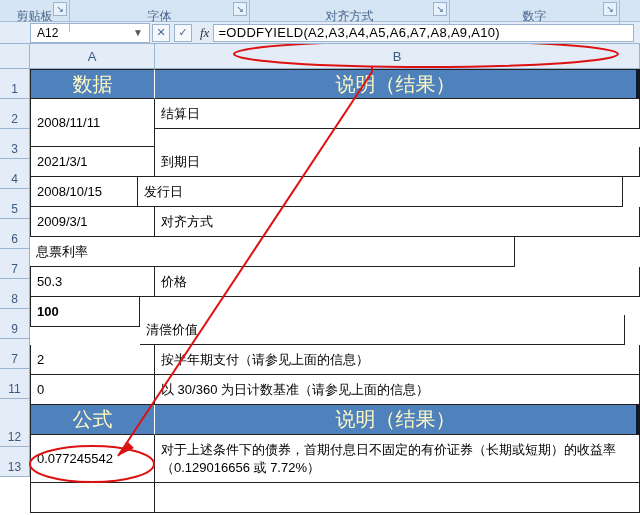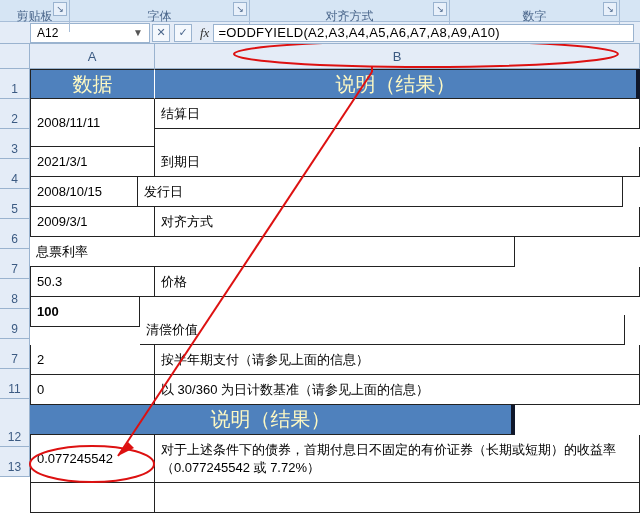--- a/index.html
+++ b/index.html
@@ -262,25 +262,26 @@
       </div>
       <div class="grow">
         <div class="cell col-a" style="width: 125px; height: 30px;">2</div>
         <div class="cell" style="width: 485px; height: 30px;">按半年期支付（请参见上面的信息）</div>
       </div>
       <div class="grow">
         <div class="cell col-a" style="width: 125px; height: 30px;">0</div>
         <div class="cell" style="width: 485px; height: 30px;">以 30/360 为日计数基准（请参见上面的信息）</div>
       </div>
       <div class="grow">
+        <div class="cell col-a header-cell" style="width: 125px; height: 30px;">公式</div>
         <div class="cell header-cell last" style="width: 485px; height: 30px;">说明（结果）</div>
       </div>
       <div class="grow">
         <div class="cell col-a" style="width: 125px; height: 48px;">0.077245542</div>
-        <div class="cell" style="width: 485px; height: 48px; white-space: normal; line-height: 1.35;">对于上述条件下的债券，首期付息日不固定的有价证券（长期或短期）的收益率（0.077245542 或 7.72%）</div>
+        <div class="cell" style="width: 485px; height: 48px; white-space: normal; line-height: 1.35;">对于上述条件下的债券，首期付息日不固定的有价证券（长期或短期）的收益率（0.129016656 或 7.72%）</div>
       </div>
       <div class="grow">
         <div class="cell col-a" style="width: 125px; height: 30px;"></div>
         <div class="cell" style="width: 485px; height: 30px;"></div>
       </div>
     </div>
 
   <svg class="annot" width="640" height="471">
     <ellipse cx="426" cy="10" rx="192" ry="13" fill="none" stroke="#d11" stroke-width="2"></ellipse>
     <path d="M 372 22 L 372 28" stroke="#d11" stroke-width="2" fill="none"></path>

